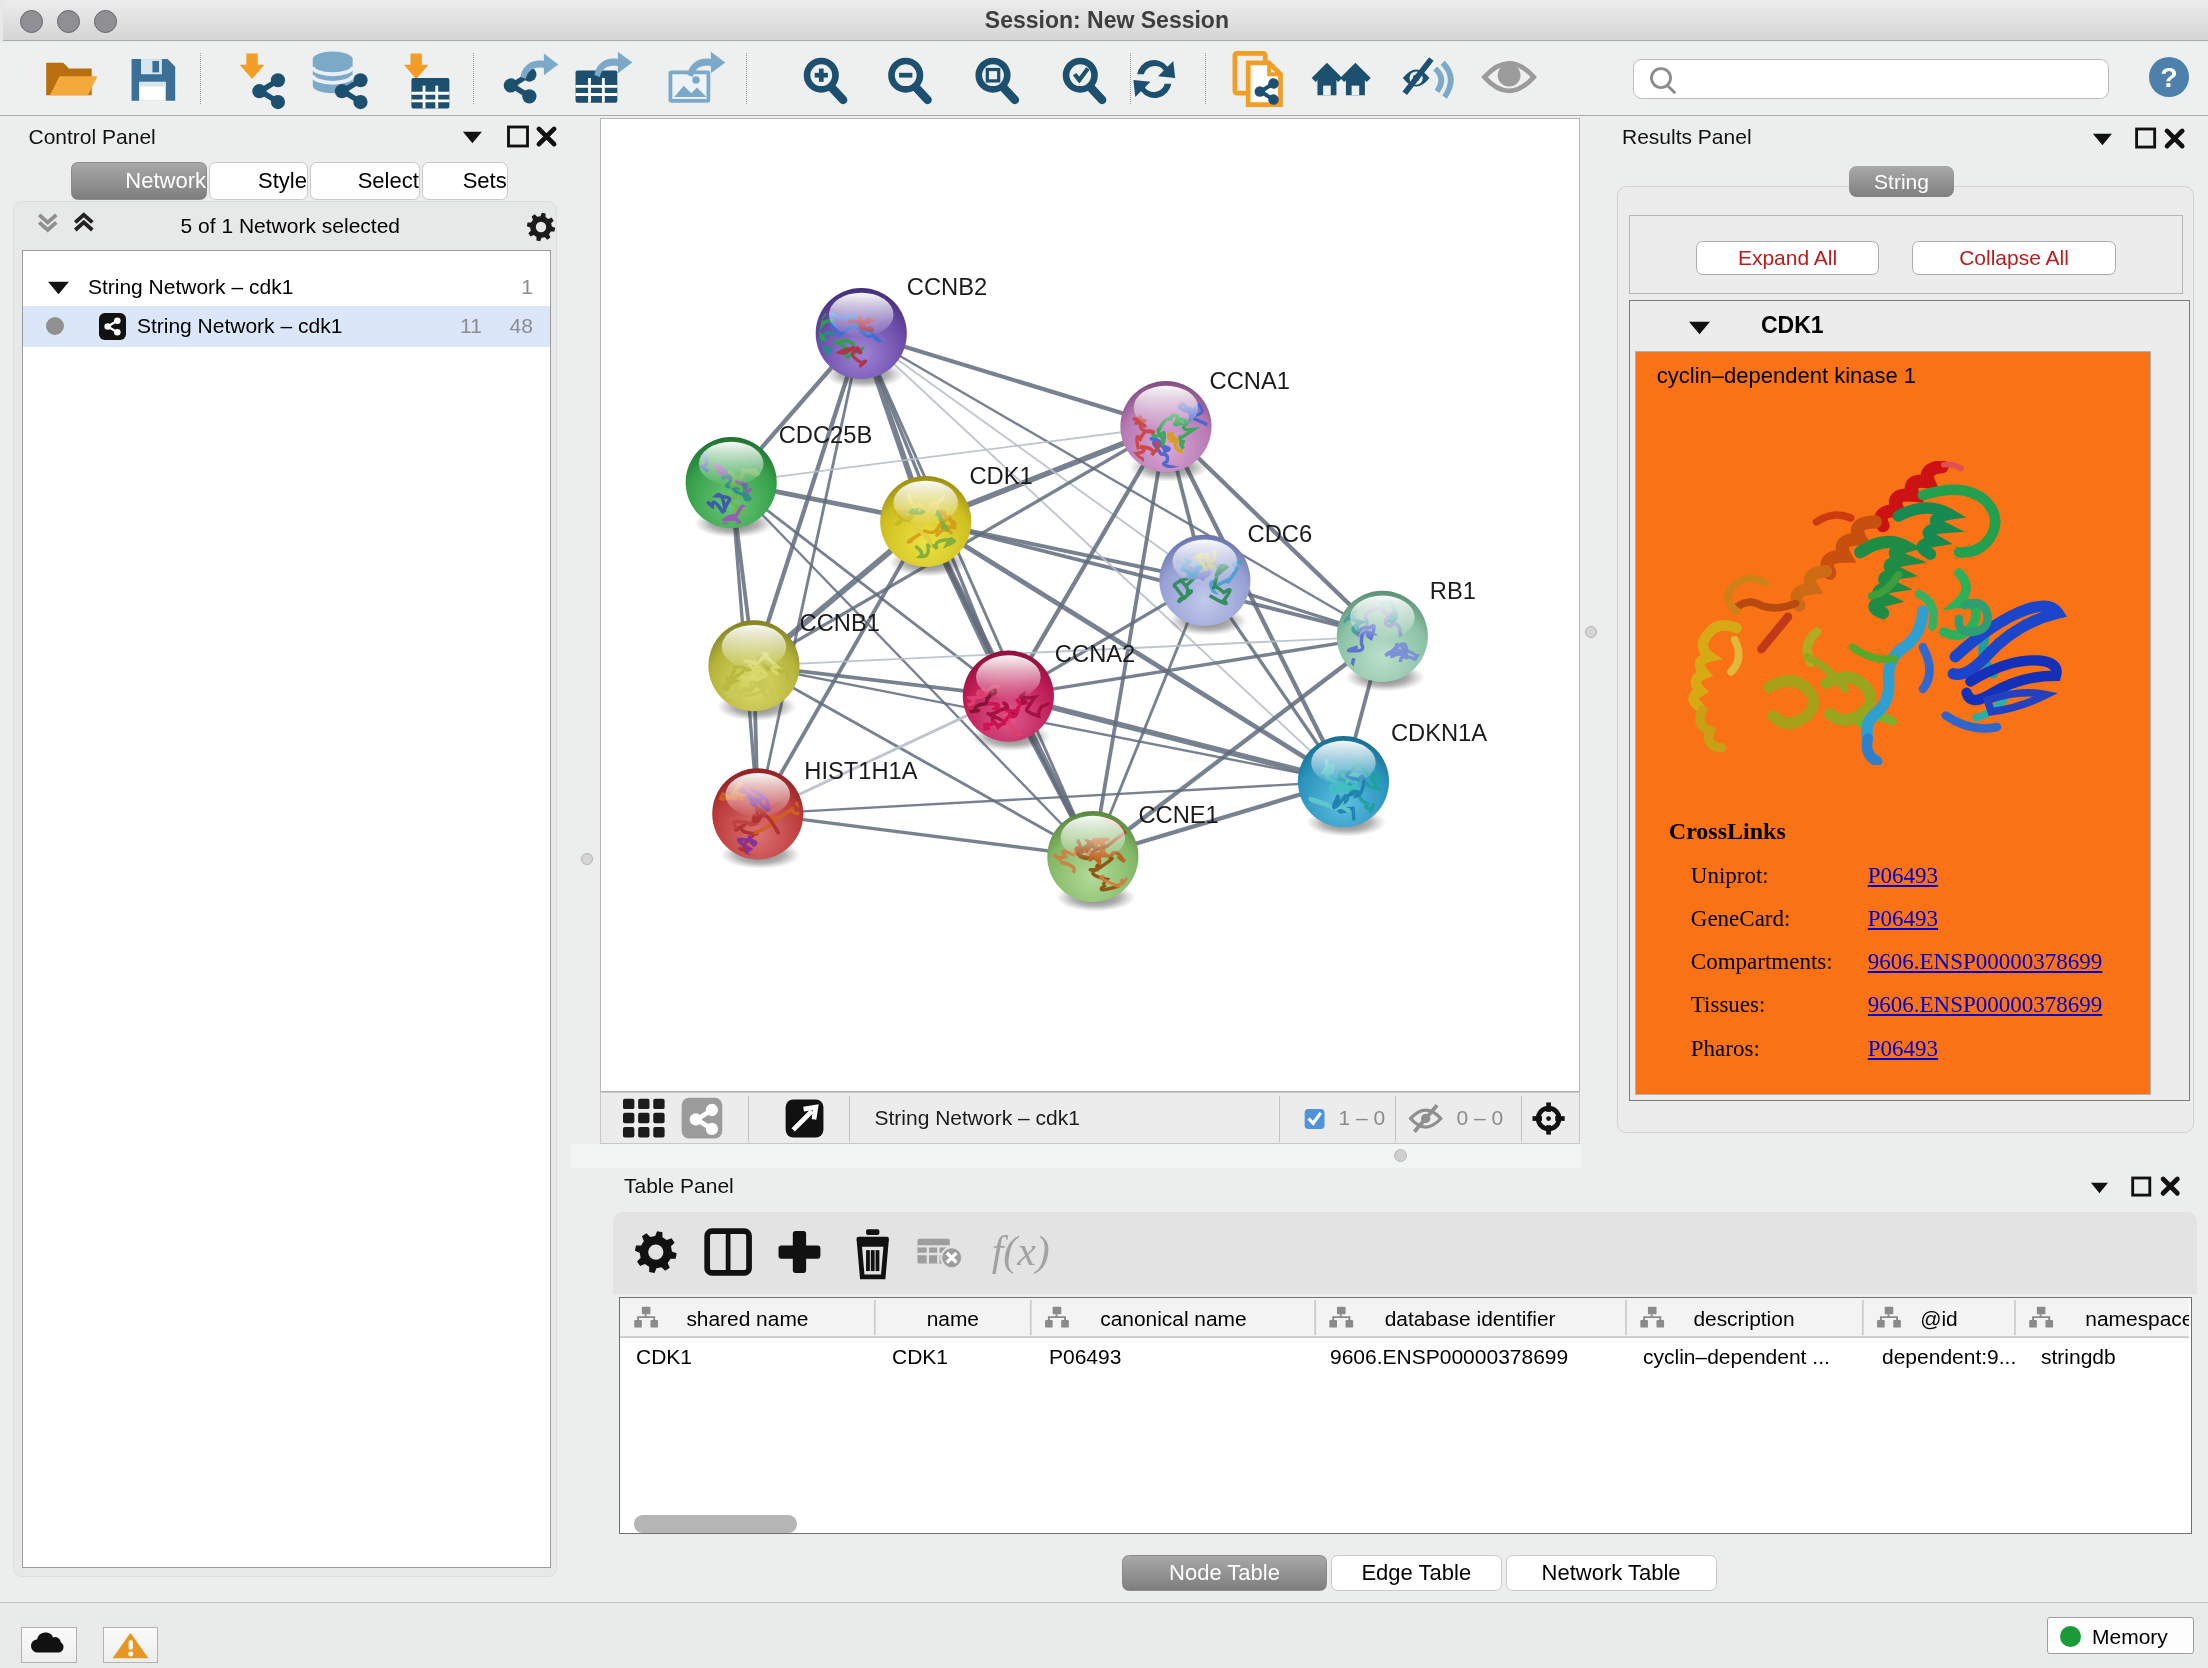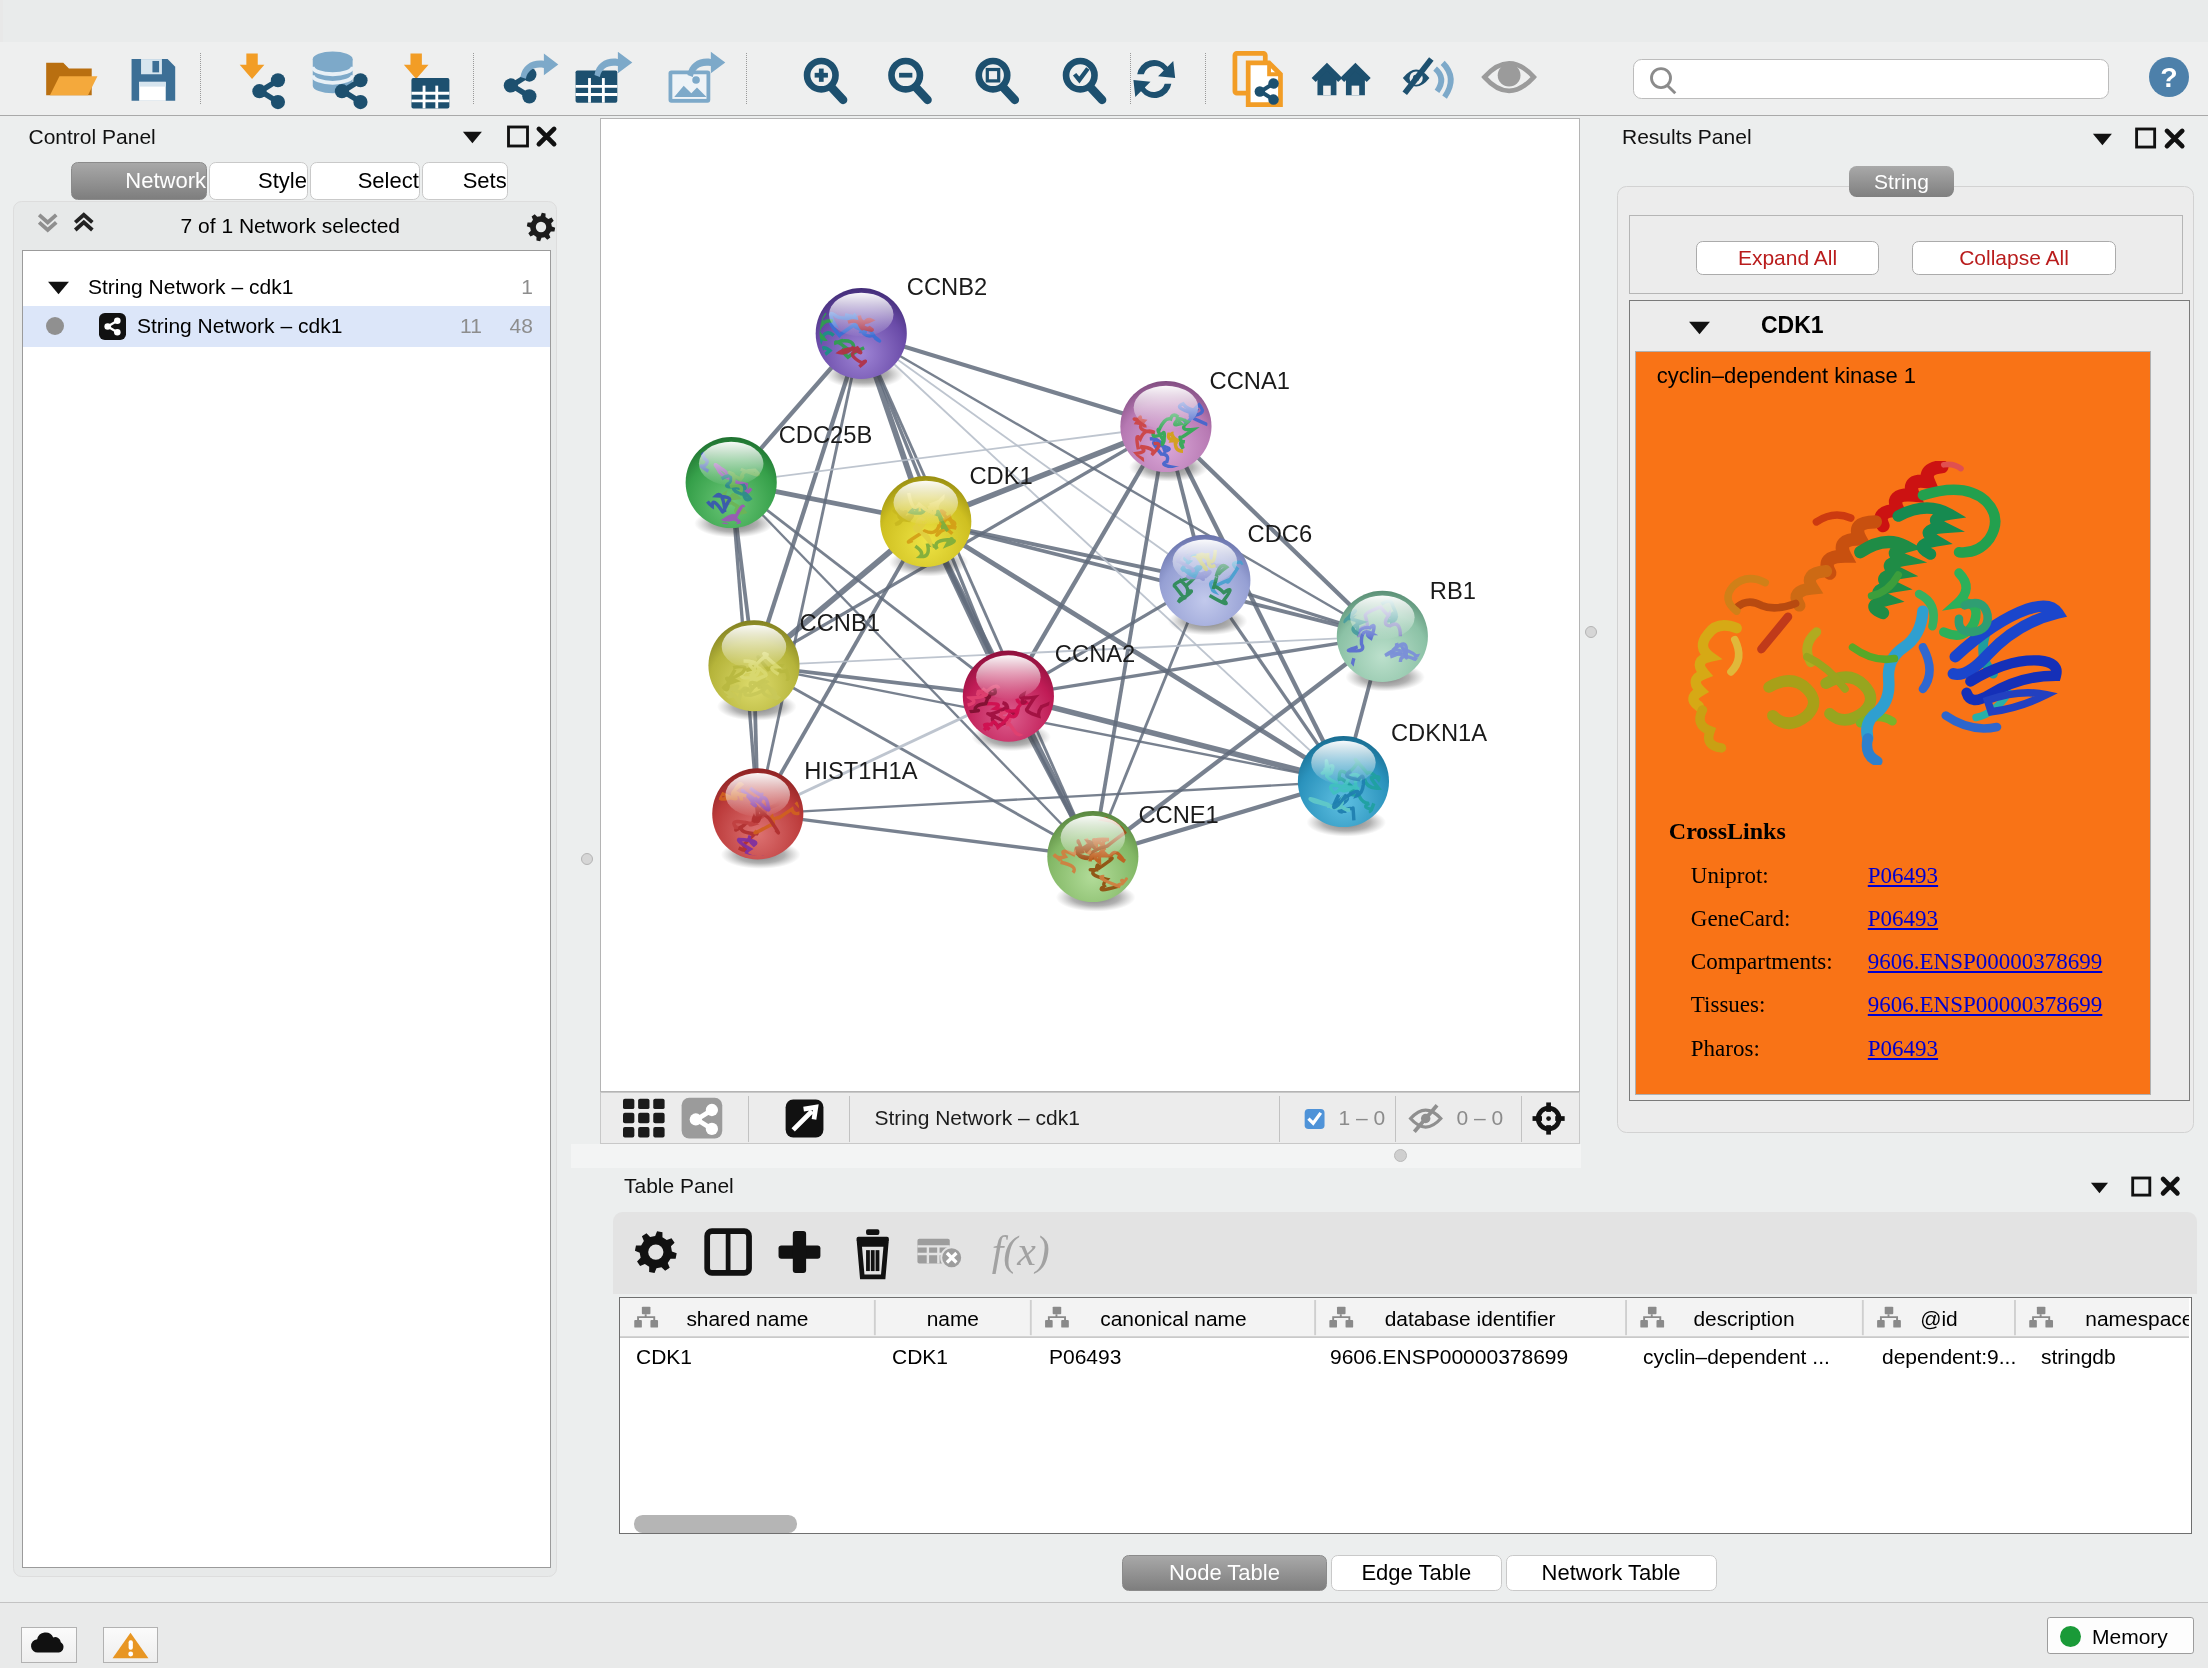--- a/index.html
+++ b/index.html
@@ -94,20 +94,26 @@
 #memorybtn { position:absolute; left:2047px; top:14.3px; width:147px; height:37px;
   background:#fdfdfd; border:1px solid #9d9d9d; border-radius:2.9px; font-size:21px;
   color:#000; }
 </style>
 </head>
 <body>
 <div id="win">
   <div class="abs" style="left:0;top:0;width:2.9px;height:1668px;background:#e8e8e8;"></div>
   <div class="abs" style="left:0;top:399px;width:2.9px;height:476px;background:#aebfd2;"></div>
   <div class="abs" style="left:0;top:875px;width:2.9px;height:380px;background:#d7dce2;"></div>
+  <div id="titlebar">
+    <div class="tl" style="left:17px;"></div>
+    <div class="tl" style="left:54px;"></div>
+    <div class="tl" style="left:91px;"></div>
+    <div id="title">Session: New Session</div>
+  </div>
   <div id="toolbar">
     <div class="tsep" style="left:200px;"></div>
     <div class="tsep" style="left:473px;"></div>
     <div class="tsep" style="left:746px;"></div>
     <div class="tsep" style="left:1130px;"></div>
     <div class="tsep" style="left:1205px;"></div>
     <svg id="tbicons" width="2208" height="74" style="position:absolute;left:0;top:0;" viewBox="0 0 2322 78">
         <g transform="translate(44,16)">
           <path d="M2,6 L20,6 L26,12 L50,12 L50,40 L2,40 Z" fill="#b96f10"></path>
 <path d="M6,40 L16,20 L56,20 L46,40 Z" fill="#f4a93c"></path>
@@ -270,21 +276,21 @@
       <div class="tab" style="width:86px;">Sets</div>
     </div>
     <div id="cp-box">
       <div id="cp-subhdr">
         <svg class="abs" width="105" height="28.5" style="left:23px;top:1.9px;" viewBox="0 0 110 30">
           <path d="M2,4 L11,12 L20,4" fill="none" stroke="#8f8f8f" stroke-width="4"></path>
           <path d="M2,12 L11,20 L20,12" fill="none" stroke="#8f8f8f" stroke-width="4"></path>
           <path d="M40,12 L49,4 L58,12" fill="none" stroke="#222" stroke-width="4"></path>
           <path d="M40,20 L49,12 L58,20" fill="none" stroke="#222" stroke-width="4"></path>
         </svg>
-        <div class="abs" style="left:38px;top:4.8px;width:476px;text-align:center;font-size:21px;">7 of 1 Network selected</div>
+        <div class="abs" style="left:38px;top:4.8px;width:476px;text-align:center;font-size:21px;">5 of 1 Network selected</div>
         <svg class="abs" width="34" height="34" style="left:510px;top:0px;" viewBox="0 0 36 36">
           <g transform="translate(18,18) rotate(11)">
               <path d="M14.9,-2.0 L14.9,2.0 L11.2,2.7 L9.8,6.0 L11.9,9.1 L9.1,11.9 L6.0,9.8 L2.7,11.2 L2.0,14.9 L-2.0,14.9 L-2.7,11.2 L-6.0,9.8 L-9.1,11.9 L-11.9,9.1 L-9.8,6.0 L-11.2,2.7 L-14.9,2.0 L-14.9,-2.0 L-11.2,-2.7 L-9.8,-6.0 L-11.9,-9.1 L-9.1,-11.9 L-6.0,-9.8 L-2.7,-11.2 L-2.0,-14.9 L2.0,-14.9 L2.7,-11.2 L6.0,-9.8 L9.1,-11.9 L11.9,-9.1 L9.8,-6.0 L11.2,-2.7 Z" fill="#1b1b1b"></path>
             </g>
           <circle cx="18" cy="18" r="5.5" fill="#e7e9e9"></circle>
         </svg>
       </div>
       <div id="cp-list">
         <div class="cprow" style="top:17px;">
           <svg class="abs" width="25" height="19" style="left:23px;top:9.5px;" viewBox="0 0 26 20">

